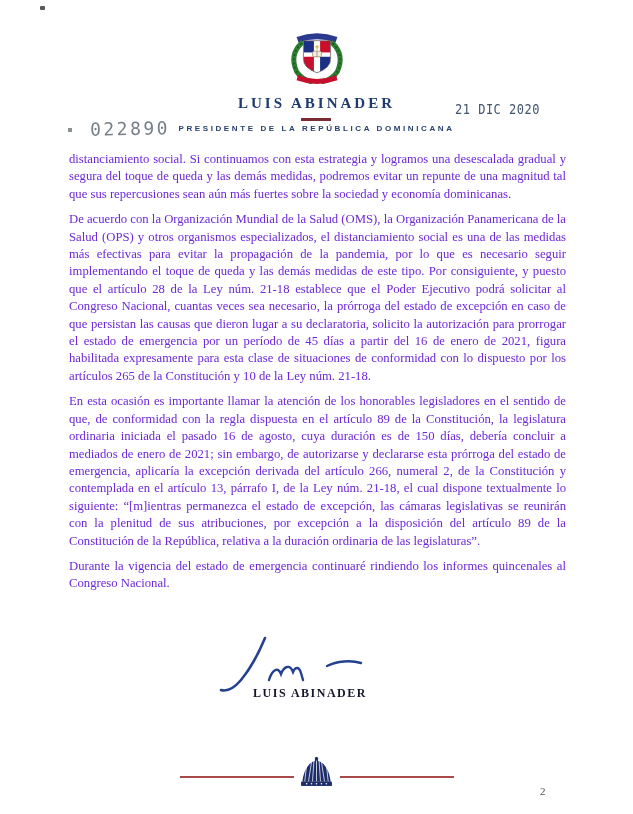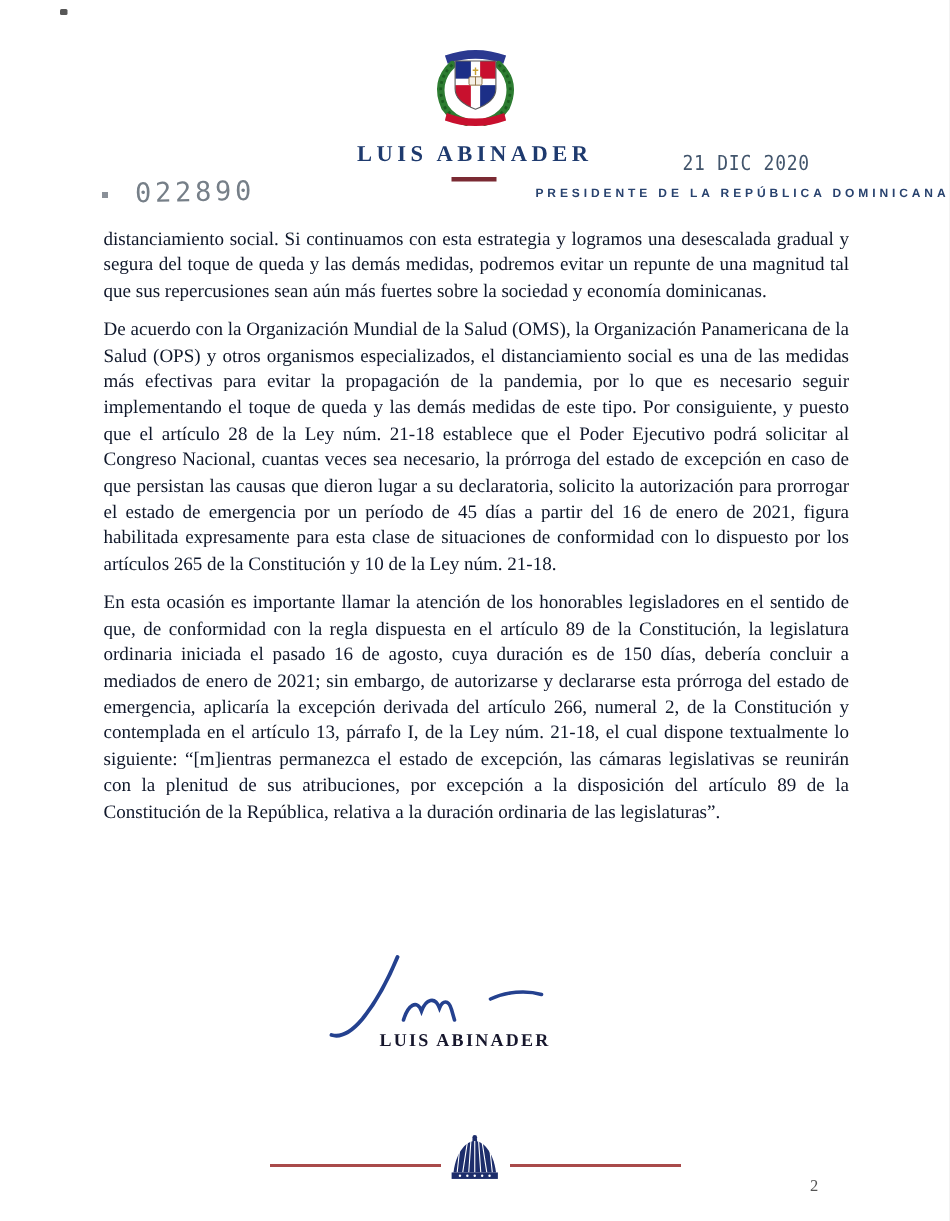--- a/index.html
+++ b/index.html
@@ -6,32 +6,32 @@
   .page{
     position:relative;width:633px;height:814px;margin:0 auto;background:#ffffff;
     font-family:"Liberation Serif",serif;overflow:hidden;
   }
   .speck-top{position:absolute;left:40px;top:6px;width:5px;height:4px;background:#3a3a3a;opacity:.85;border-radius:1px;}
   .coa{position:absolute;left:283px;top:25px;width:68px;height:66px;}
   .coa svg{width:100%;height:100%;}
   .hdr-name{position:absolute;top:95px;left:0;right:0;text-align:center;
     font-size:15px;font-weight:bold;letter-spacing:3px;color:#1e3a6e;}
   .hdr-rule{position:absolute;top:118px;left:301px;width:30px;height:3px;background:#7a2a33;}
-  .hdr-subtitle{position:absolute;top:124px;left:0;right:0;text-align:right;
+  .hdr-subtitle{position:absolute;top:124px;left:0;right:0;text-align:center;
     font-family:"Liberation Sans",sans-serif;font-size:8px;font-weight:bold;
     letter-spacing:2.6px;color:#28426e;}
   .stamp-number{position:absolute;left:90px;top:118px;
     font-family:"DejaVu Sans Mono",monospace;font-size:18px;color:#767f88;
     letter-spacing:2.5px;transform:rotate(-1.2deg);}
   .stamp-mark{position:absolute;left:68px;top:128px;width:4px;height:4px;background:#8a9098;}
   .date-stamp{position:absolute;left:455px;top:101px;white-space:nowrap;
     font-family:"DejaVu Sans Mono",monospace;font-size:12px;color:#42556c;
     letter-spacing:.5px;transform:scaleY(1.15);transform-origin:left top;}
   .body-text{position:absolute;left:69px;top:151px;width:497px;
-    font-size:12.7px;line-height:17.4px;text-align:justify;color:#0f172a;}
+    font-size:12.7px;line-height:17.4px;text-align:justify;color:#6d28d9;}
   .body-text p{margin:0 0 8px 0;}
   .signature-block{position:absolute;left:215px;top:636px;width:200px;height:70px;}
   .sig-svg{position:absolute;left:0;top:0;}
   .sig-name{position:absolute;top:50px;left:0;width:190px;text-align:center;
     font-weight:bold;font-size:12px;letter-spacing:1.5px;color:#16162c;}
   .rule-left,.rule-right{position:absolute;top:776px;width:114px;height:2px;background:#a94a4a;}
   .rule-left{left:180px;}
   .rule-right{left:340px;}
   .dome{position:absolute;left:298px;top:755px;width:37px;height:36px;}
   .page-number{position:absolute;left:540px;top:785px;font-size:11px;color:#555;}
@@ -75,20 +75,21 @@
 
   <div class="stamp-mark"></div>
   <div class="stamp-number">022890</div>
 
   <div class="date-stamp">21 DIC 2020</div>
 
   <main class="body-text">
     <p>distanciamiento social. Si continuamos con esta estrategia y logramos una desescalada gradual y segura del toque de queda y las demás medidas, podremos evitar un repunte de una magnitud tal que sus repercusiones sean aún más fuertes sobre la sociedad y economía dominicanas.</p>
     <p>De acuerdo con la Organización Mundial de la Salud (OMS), la Organización Panamericana de la Salud (OPS) y otros organismos especializados, el distanciamiento social es una de las medidas más efectivas para evitar la propagación de la pandemia, por lo que es necesario seguir implementando el toque de queda y las demás medidas de este tipo. Por consiguiente, y puesto que el artículo 28 de la Ley núm. 21-18 establece que el Poder Ejecutivo podrá solicitar al Congreso Nacional, cuantas veces sea necesario, la prórroga del estado de excepción en caso de que persistan las causas que dieron lugar a su declaratoria, solicito la autorización para prorrogar el estado de emergencia por un período de 45 días a partir del 16 de enero de 2021, figura habilitada expresamente para esta clase de situaciones de conformidad con lo dispuesto por los artículos 265 de la Constitución y 10 de la Ley núm. 21-18.</p>
     <p>En esta ocasión es importante llamar la atención de los honorables legisladores en el sentido de que, de conformidad con la regla dispuesta en el artículo 89 de la Constitución, la legislatura ordinaria iniciada el pasado 16 de agosto, cuya duración es de 150 días, debería concluir a mediados de enero de 2021; sin embargo, de autorizarse y declararse esta prórroga del estado de emergencia, aplicaría la excepción derivada del artículo 266, numeral 2, de la Constitución y contemplada en el artículo 13, párrafo I, de la Ley núm. 21-18, el cual dispone textualmente lo siguiente: “[m]ientras permanezca el estado de excepción, las cámaras legislativas se reunirán con la plenitud de sus atribuciones, por excepción a la disposición del artículo 89 de la Constitución de la República, relativa a la duración ordinaria de las legislaturas”.</p>
+    <p>Durante la vigencia del estado de emergencia continuaré rindiendo los informes quincenales al Congreso Nacional.</p>
   </main>
 
   <div class="signature-block">
     <svg class="sig-svg" width="160" height="62" viewBox="0 0 160 62">
       <path d="M50 2 C45 14 36 32 26 44 C20 51 13 56 6 54" fill="none" stroke="#24418f" stroke-width="2.6" stroke-linecap="round"></path>
       <path d="M54 44 C57 34 63 30 66 38 C69 30 75 28 78 36 C80 31 84 30 86 37 L88 44" fill="none" stroke="#24418f" stroke-width="2.4" stroke-linecap="round"></path>
       <path d="M112 30 C122 25 136 24 146 27" fill="none" stroke="#24418f" stroke-width="2.4" stroke-linecap="round"></path>
     </svg>
     <div class="sig-name">LUIS ABINADER</div>
   </div>

